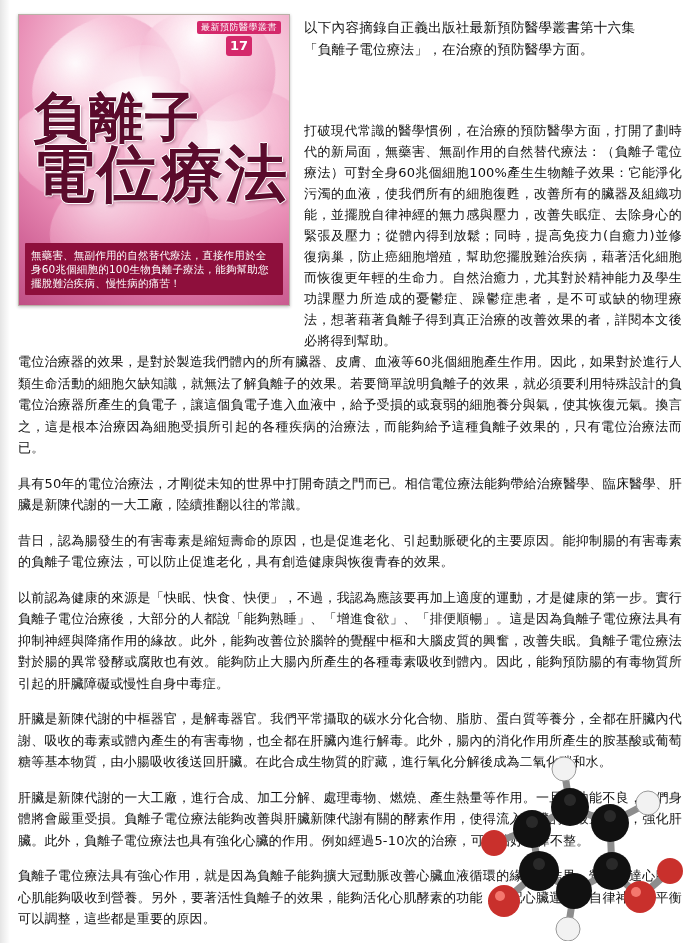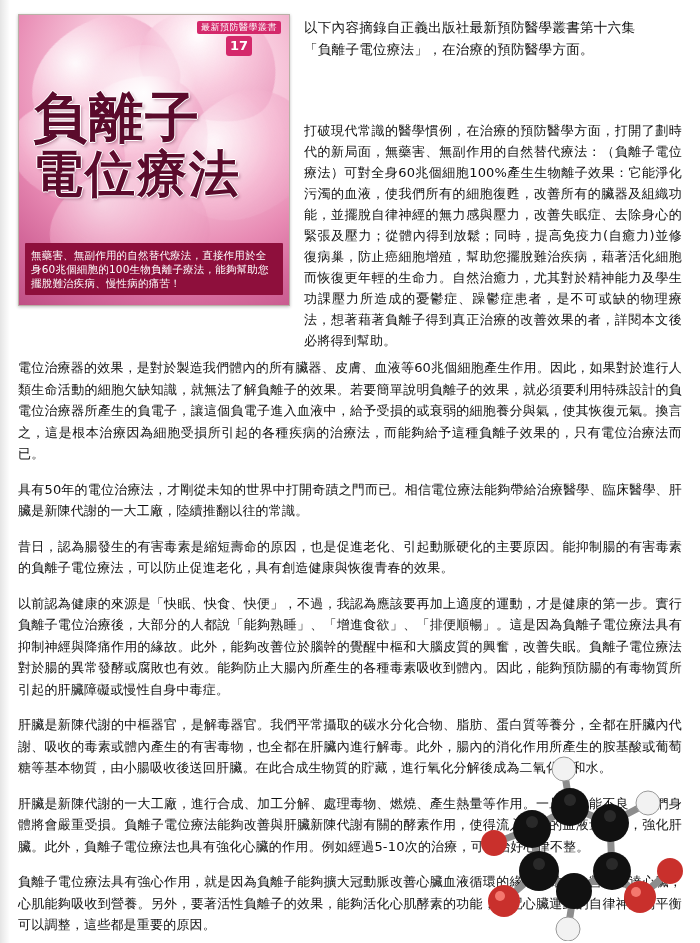--- a/index.html
+++ b/index.html
@@ -97,21 +97,21 @@
     top: 74px;
     z-index: 6;
     font-family: Liberation Sans, sans-serif;
     font-weight: bold;
     color: #5b0b2c;
     text-shadow:
        1px 0 0 #fff, -1px 0 0 #fff, 0 1px 0 #fff, 0 -1px 0 #fff,
        2px 2px 3px rgba(90,10,45,.35);
   }
   .cover-title .line1 { font-size: 54px; line-height: 56px; letter-spacing: 2px; }
-  .cover-title .line2 { font-size: 50px; line-height: 54px; letter-spacing: 2px; margin-top: 2px;}
+  .cover-title .line2 { font-size: 62px; line-height: 54px; letter-spacing: 2px; margin-top: 2px;}
 
   .cover-strip {
     position: absolute;
     left: 6px;
     right: 6px;
     bottom: 10px;
     background: #8e0f3c;
     color: #ffffff;
     font-size: 10.5px;
     line-height: 14px;
@@ -136,21 +136,20 @@
   .top-body {
     margin-top: 60px;
     font-size: 13px;
     line-height: 21px;
     letter-spacing: .2px;
     text-align: justify;
   }
 
   
   .body-text {
-    margin-top: 6px;
     font-size: 13px;
     line-height: 21.5px;
     letter-spacing: .2px;
     text-align: justify;
   }
   .body-text p {
     margin: 0 0 14px 0;
   }
 
   

